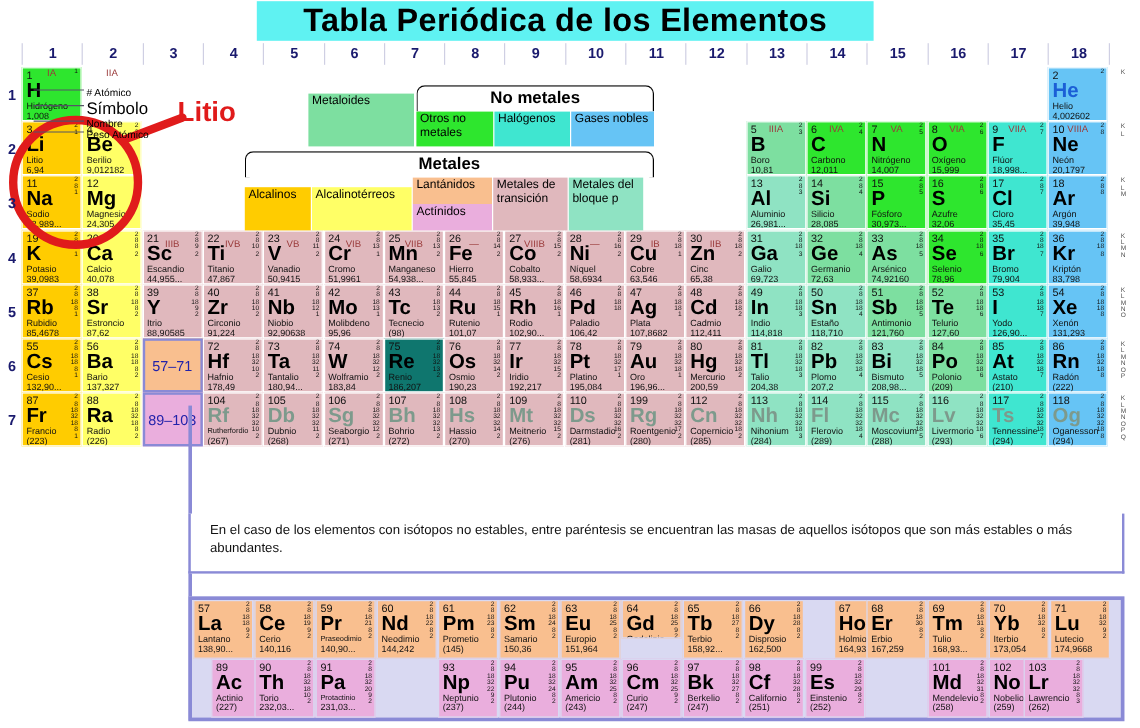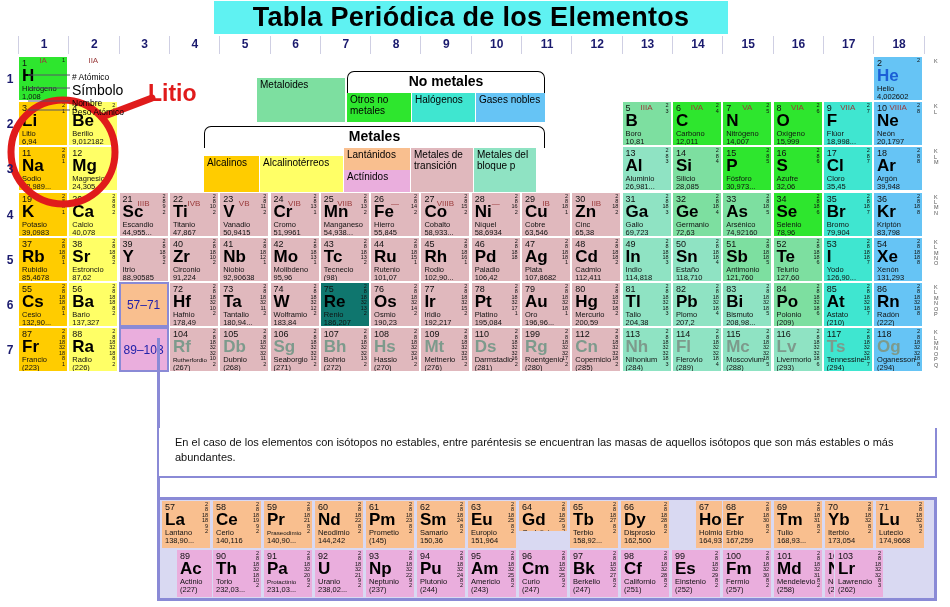--- a/index.html
+++ b/index.html
@@ -1512,35 +1512,20 @@
       <div class="shells">
         <div>2</div>
         <div>8</div>
         <div>18</div>
         <div>32</div>
         <div>20</div>
         <div>9</div>
         <div>2</div>
       </div>
     </div>
-    <div class="cell" style="background: rgb(234, 174, 221); left: 154px; top: 49px; height: 49px;">
-      <div class="num">92</div>
-      <div class="sym">U</div>
-      <div class="nam">Uranio</div>
-      <div class="mas">238,02...</div>
-      <div class="shells">
-        <div>2</div>
-        <div>8</div>
-        <div>18</div>
-        <div>32</div>
-        <div>21</div>
-        <div>9</div>
-        <div>2</div>
-      </div>
-    </div>
     <div class="cell" style="background: rgb(234, 174, 221); left: 205px; top: 49px; height: 49px;">
       <div class="num">93</div>
       <div class="sym">Np</div>
       <div class="nam">Neptunio</div>
       <div class="mas">(237)</div>
       <div class="shells">
         <div>2</div>
         <div>8</div>
         <div>18</div>
         <div>32</div>
@@ -1632,35 +1617,20 @@
       <div class="shells">
         <div>2</div>
         <div>8</div>
         <div>18</div>
         <div>32</div>
         <div>29</div>
         <div>8</div>
         <div>2</div>
       </div>
     </div>
-    <div class="cell" style="background: rgb(234, 174, 221); left: 562px; top: 49px; height: 49px;">
-      <div class="num">100</div>
-      <div class="sym">Fm</div>
-      <div class="nam">Fermio</div>
-      <div class="mas">(257)</div>
-      <div class="shells">
-        <div>2</div>
-        <div>8</div>
-        <div>18</div>
-        <div>32</div>
-        <div>30</div>
-        <div>8</div>
-        <div>2</div>
-      </div>
-    </div>
     <div class="cell" style="background: rgb(234, 174, 221); left: 613px; top: 49px; height: 49px;">
       <div class="num">101</div>
       <div class="sym">Md</div>
       <div class="nam">Mendelevio</div>
       <div class="mas">(258)</div>
       <div class="shells">
         <div>2</div>
         <div>8</div>
         <div>18</div>
         <div>32</div>
@@ -1677,21 +1647,21 @@
       <div class="shells">
         <div>2</div>
         <div>8</div>
         <div>18</div>
         <div>32</div>
         <div>32</div>
         <div>8</div>
         <div>2</div>
       </div>
     </div>
-    <div class="cell" style="background: rgb(234, 174, 221); left: 674px; top: 49px; height: 49px;">
+    <div class="cell" style="background: rgb(234, 174, 221); left: 693px; top: 49px; height: 49px;">
       <div class="num">103</div>
       <div class="sym">Lr</div>
       <div class="nam">Lawrencio</div>
       <div class="mas">(262)</div>
       <div class="shells">
         <div>2</div>
         <div>8</div>
         <div>18</div>
         <div>32</div>
         <div>32</div>

